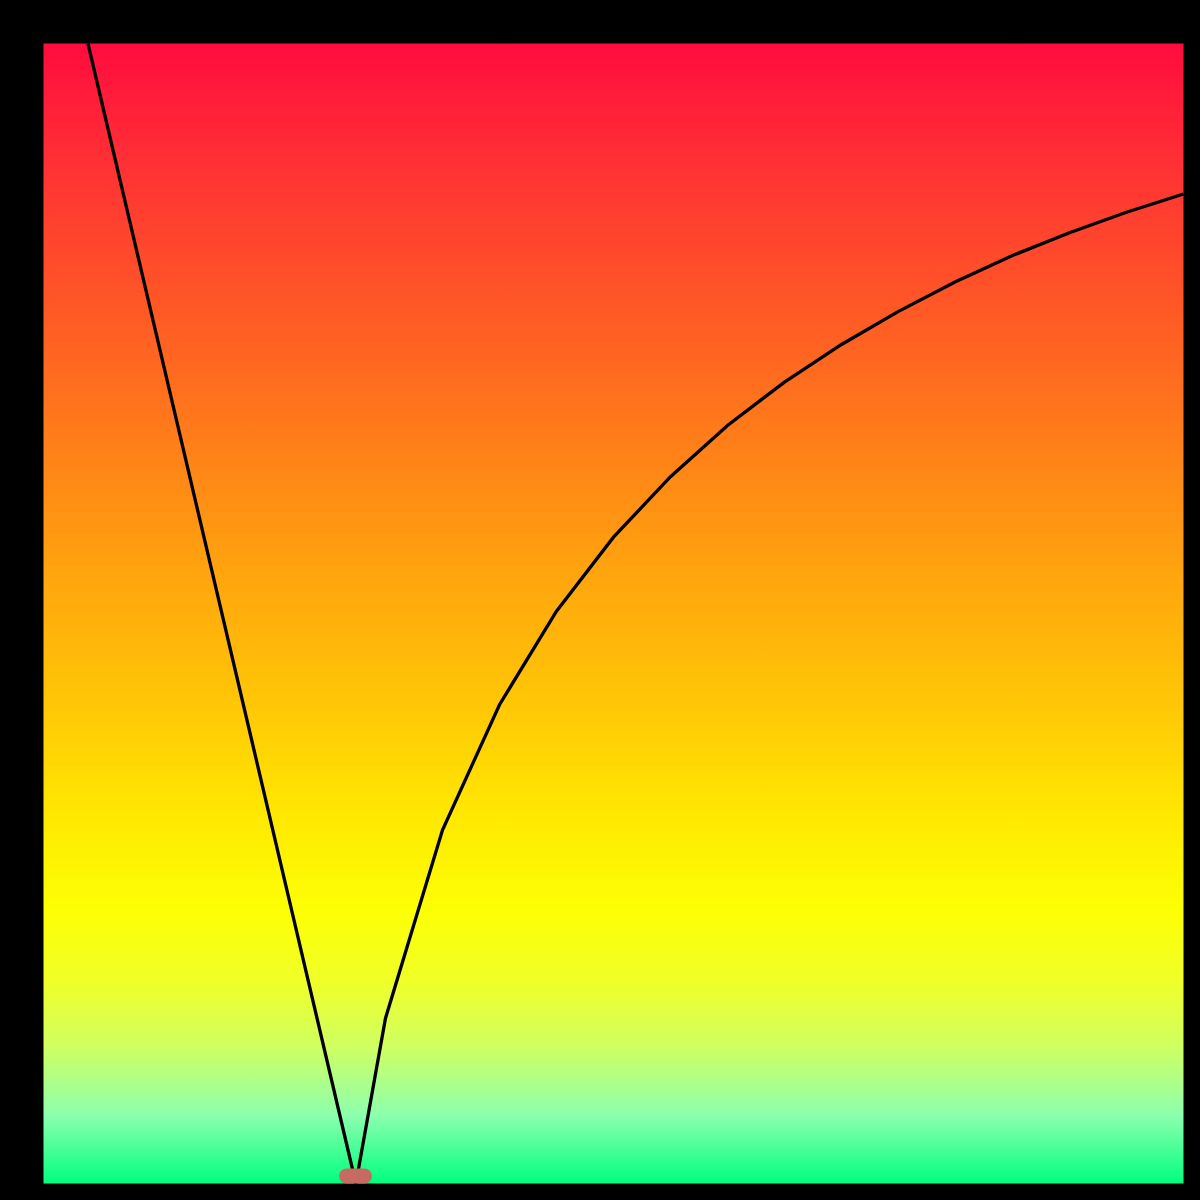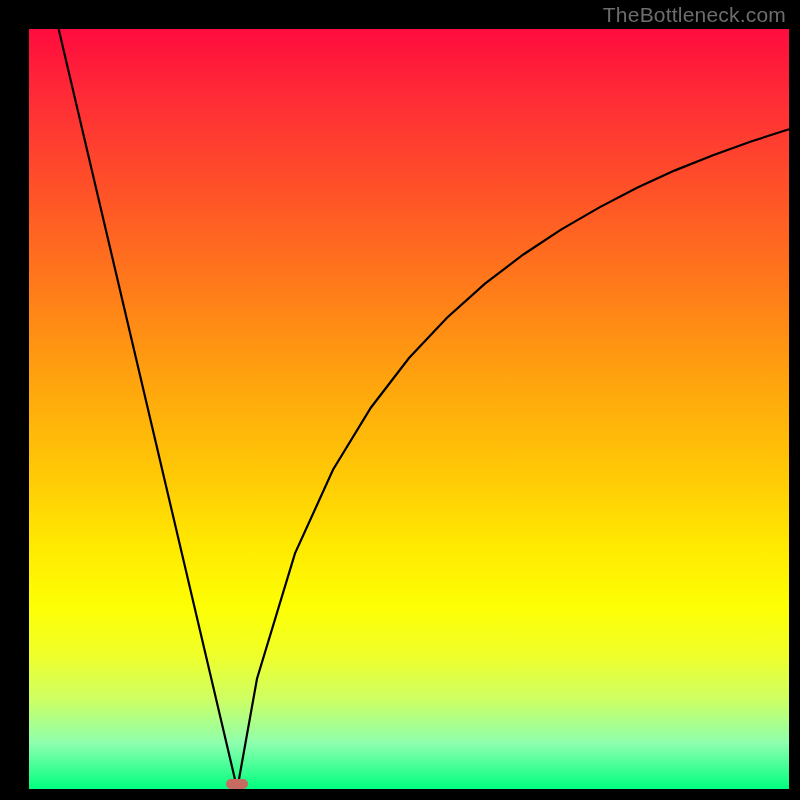--- a/index.html
+++ b/index.html
@@ -70,14 +70,13 @@
 <div class="container">
 
   <div class="plot-area"></div>
 
   <svg class="curve" viewBox="0 0 760 760" preserveAspectRatio="none">
     <path id="curvePath" d="M 29.64 0 L 208.23999999999998 760 L 208.23999999999998 760 L 228 649.8 L 266 524.4 L 304 440.8 L 342 378.48 L 380 329.0799999999999 L 418.00000000000006 288.8 L 456 254.59999999999997 L 494 225.72000000000003 L 532 200.64 L 570 178.60000000000002 L 608 158.84000000000003 L 646 141.3599999999999 L 684 126.15999999999997 L 722 112.48000000000002 L 760 100.32000000000005" stroke="#000" stroke-width="2.2" fill="none"></path>
   </svg>
 
   <div class="minmark"></div>
 
-  <div class="watermark">TheBottleneck.com</div>
 </div>
 
 </body></html>

